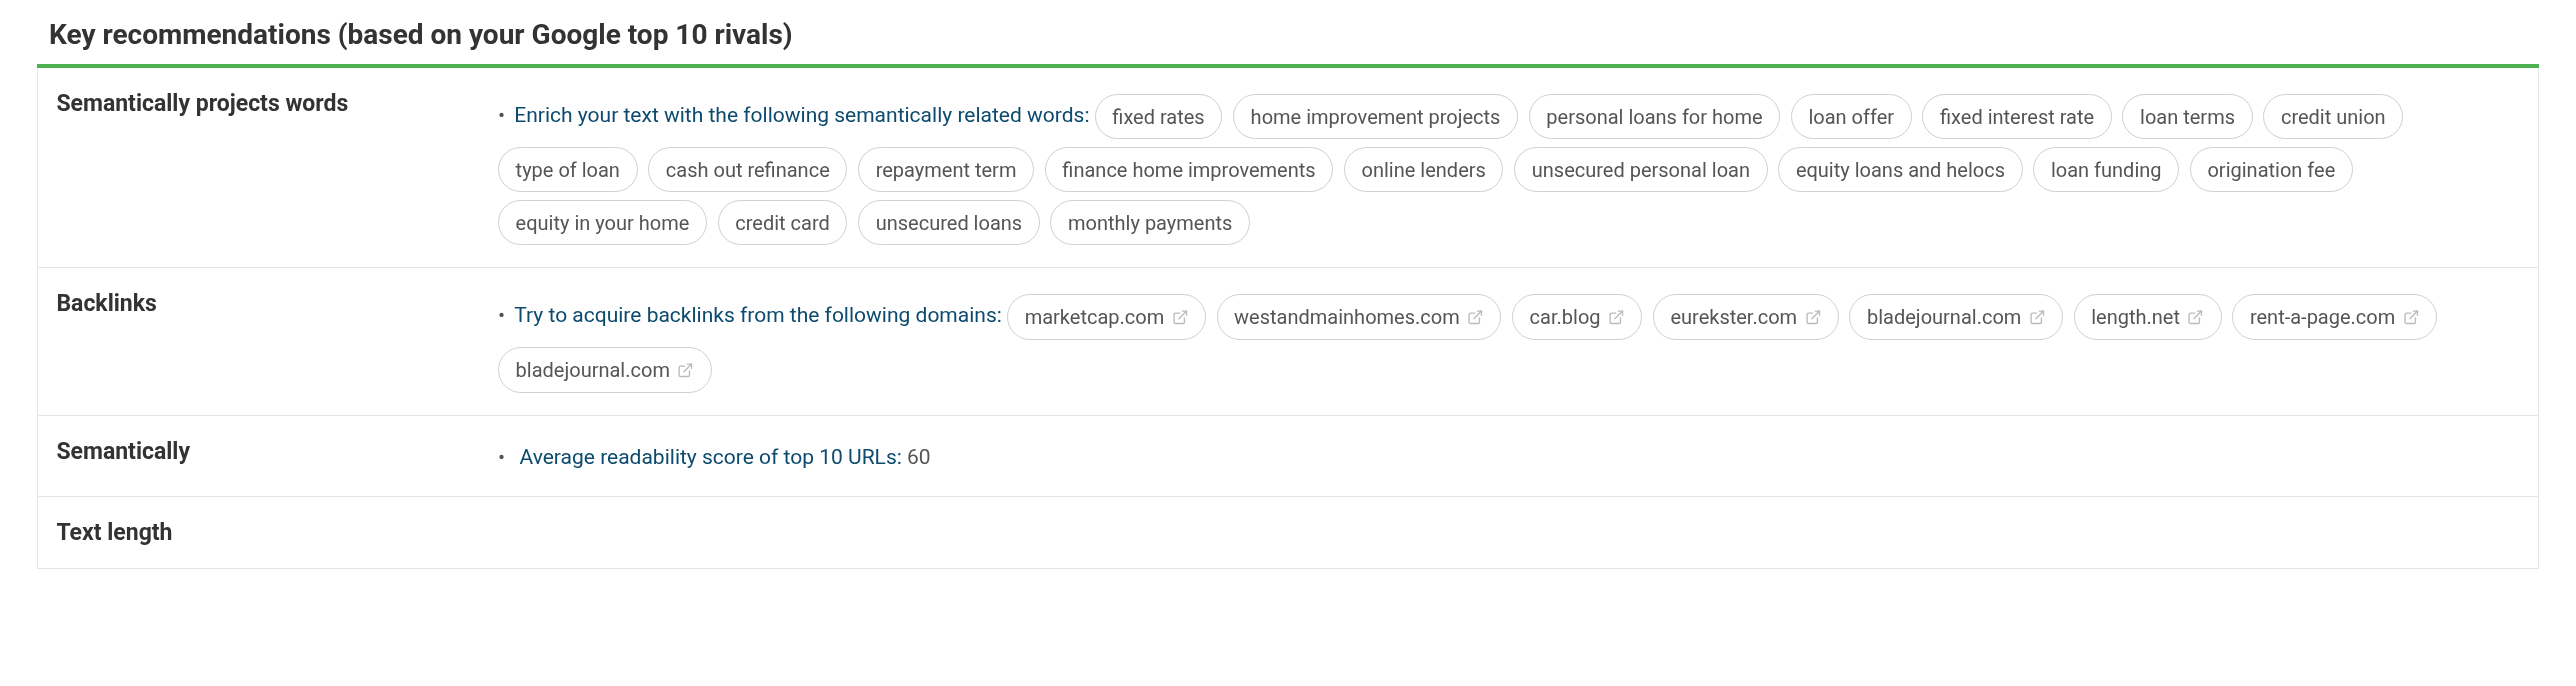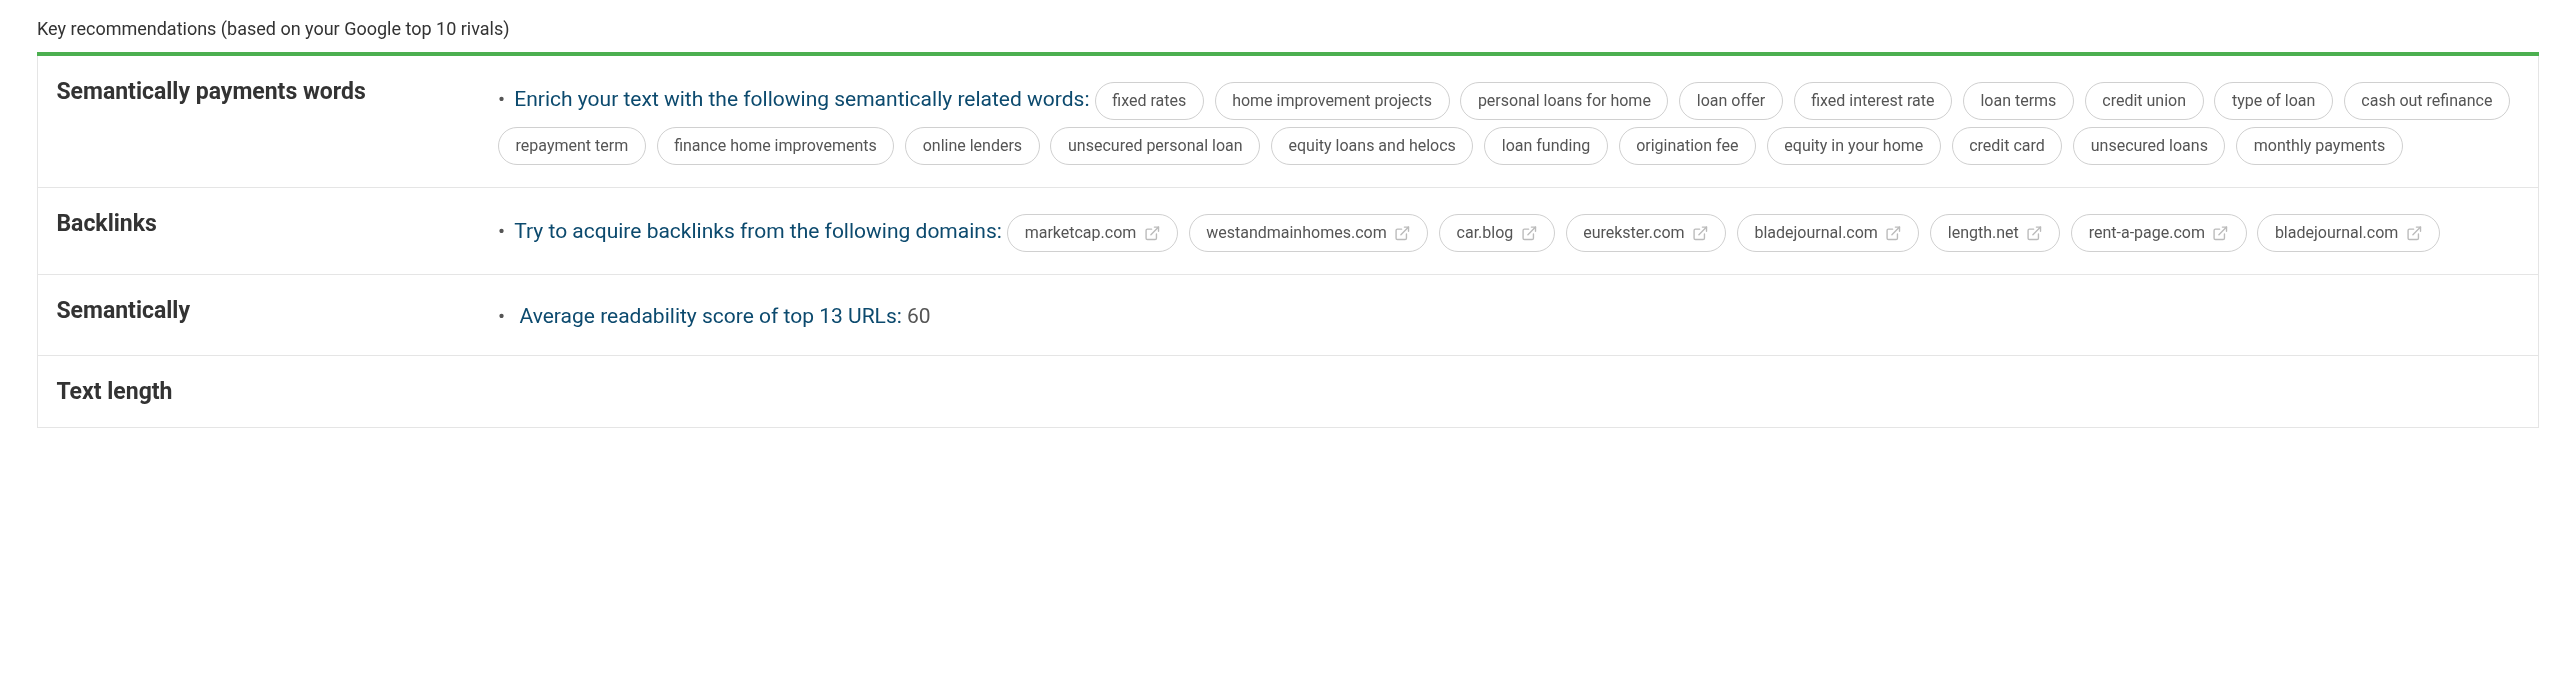--- a/index.html
+++ b/index.html
@@ -4,24 +4,24 @@
 <style>
   * { box-sizing: border-box; }
   body {
     margin: 0;
     padding: 18.4px 37px;
     font-family: -apple-system, BlinkMacSystemFont, "Segoe UI", Roboto, "Helvetica Neue", Arial, sans-serif;
     background: #fff;
     color: #333;
   }
   .section-title {
-    font-size: 18px;
-    font-weight: 400;
+    font-size: 28px;
+    font-weight: 700;
     color: #333;
-    margin: 0 0 13px 0;
+    margin: 0 0 13px 12px;
   }
   .green-rule {
     height: 3.7px;
     background: #4caf50;
     margin-bottom: 0;
   }
   .rec-table {
     border: 0.9px solid #e5e5e5;
     border-top: none;
   }
@@ -46,21 +46,21 @@
   }
   .lede { color: #0c4a6e; }
   .chip {
     display: inline-flex;
     align-items: center;
     gap: 7.4px;
     border: 0.9px solid #d0d0d0;
     border-radius: 919px;
     padding: 2.8px 16.6px;
     margin: 3.7px 5.5px 3.7px 0;
-    font-size: 16px;
+    font-size: 20px;
     color: #555;
     background: #fff;
     vertical-align: middle;
     white-space: nowrap;
   }
   .chip .ext {
     display: inline-flex;
     width: 16.6px;
     height: 16.6px;
     color: #bbb;
@@ -74,21 +74,21 @@
 </style>
 </head>
 <body>
 
 <h2 class="section-title">Key recommendations (based on your Google top 10 rivals)</h2>
 <div class="green-rule"></div>
 
 <div class="rec-table">
 
   <div class="rec-row">
-    <div class="rec-label">Semantically payments words</div>
+    <div class="rec-label">Semantically projects words</div>
     <div class="rec-body">
       <span class="dot lede">Enrich your text with the following semantically related words:</span>
       <span id="semantic-chips"><span class="chip">fixed rates</span> <span class="chip">home improvement projects</span> <span class="chip">personal loans for home</span> <span class="chip">loan offer</span> <span class="chip">fixed interest rate</span> <span class="chip">loan terms</span> <span class="chip">credit union</span> <span class="chip">type of loan</span> <span class="chip">cash out refinance</span> <span class="chip">repayment term</span> <span class="chip">finance home improvements</span> <span class="chip">online lenders</span> <span class="chip">unsecured personal loan</span> <span class="chip">equity loans and helocs</span> <span class="chip">loan funding</span> <span class="chip">origination fee</span> <span class="chip">equity in your home</span> <span class="chip">credit card</span> <span class="chip">unsecured loans</span> <span class="chip">monthly payments</span> </span>
     </div>
   </div>
 
   <div class="rec-row">
     <div class="rec-label">Backlinks</div>
     <div class="rec-body">
       <span class="dot lede">Try to acquire backlinks from the following domains:</span>
@@ -165,21 +165,21 @@
               </svg>
             </span>
           </span> </span>
     </div>
   </div>
 
   <div class="rec-row">
     <div class="rec-label">Semantically</div>
     <div class="rec-body">
       <span class="dot">
-        <span class="lede">Average readability score of top 13 URLs:  </span><span>60</span>
+        <span class="lede">Average readability score of top 10 URLs:  </span><span>60</span>
       </span>
     </div>
   </div>
 
   <div class="rec-row">
     <div class="rec-label">Text length</div>
   </div>
 
 </div>
 

